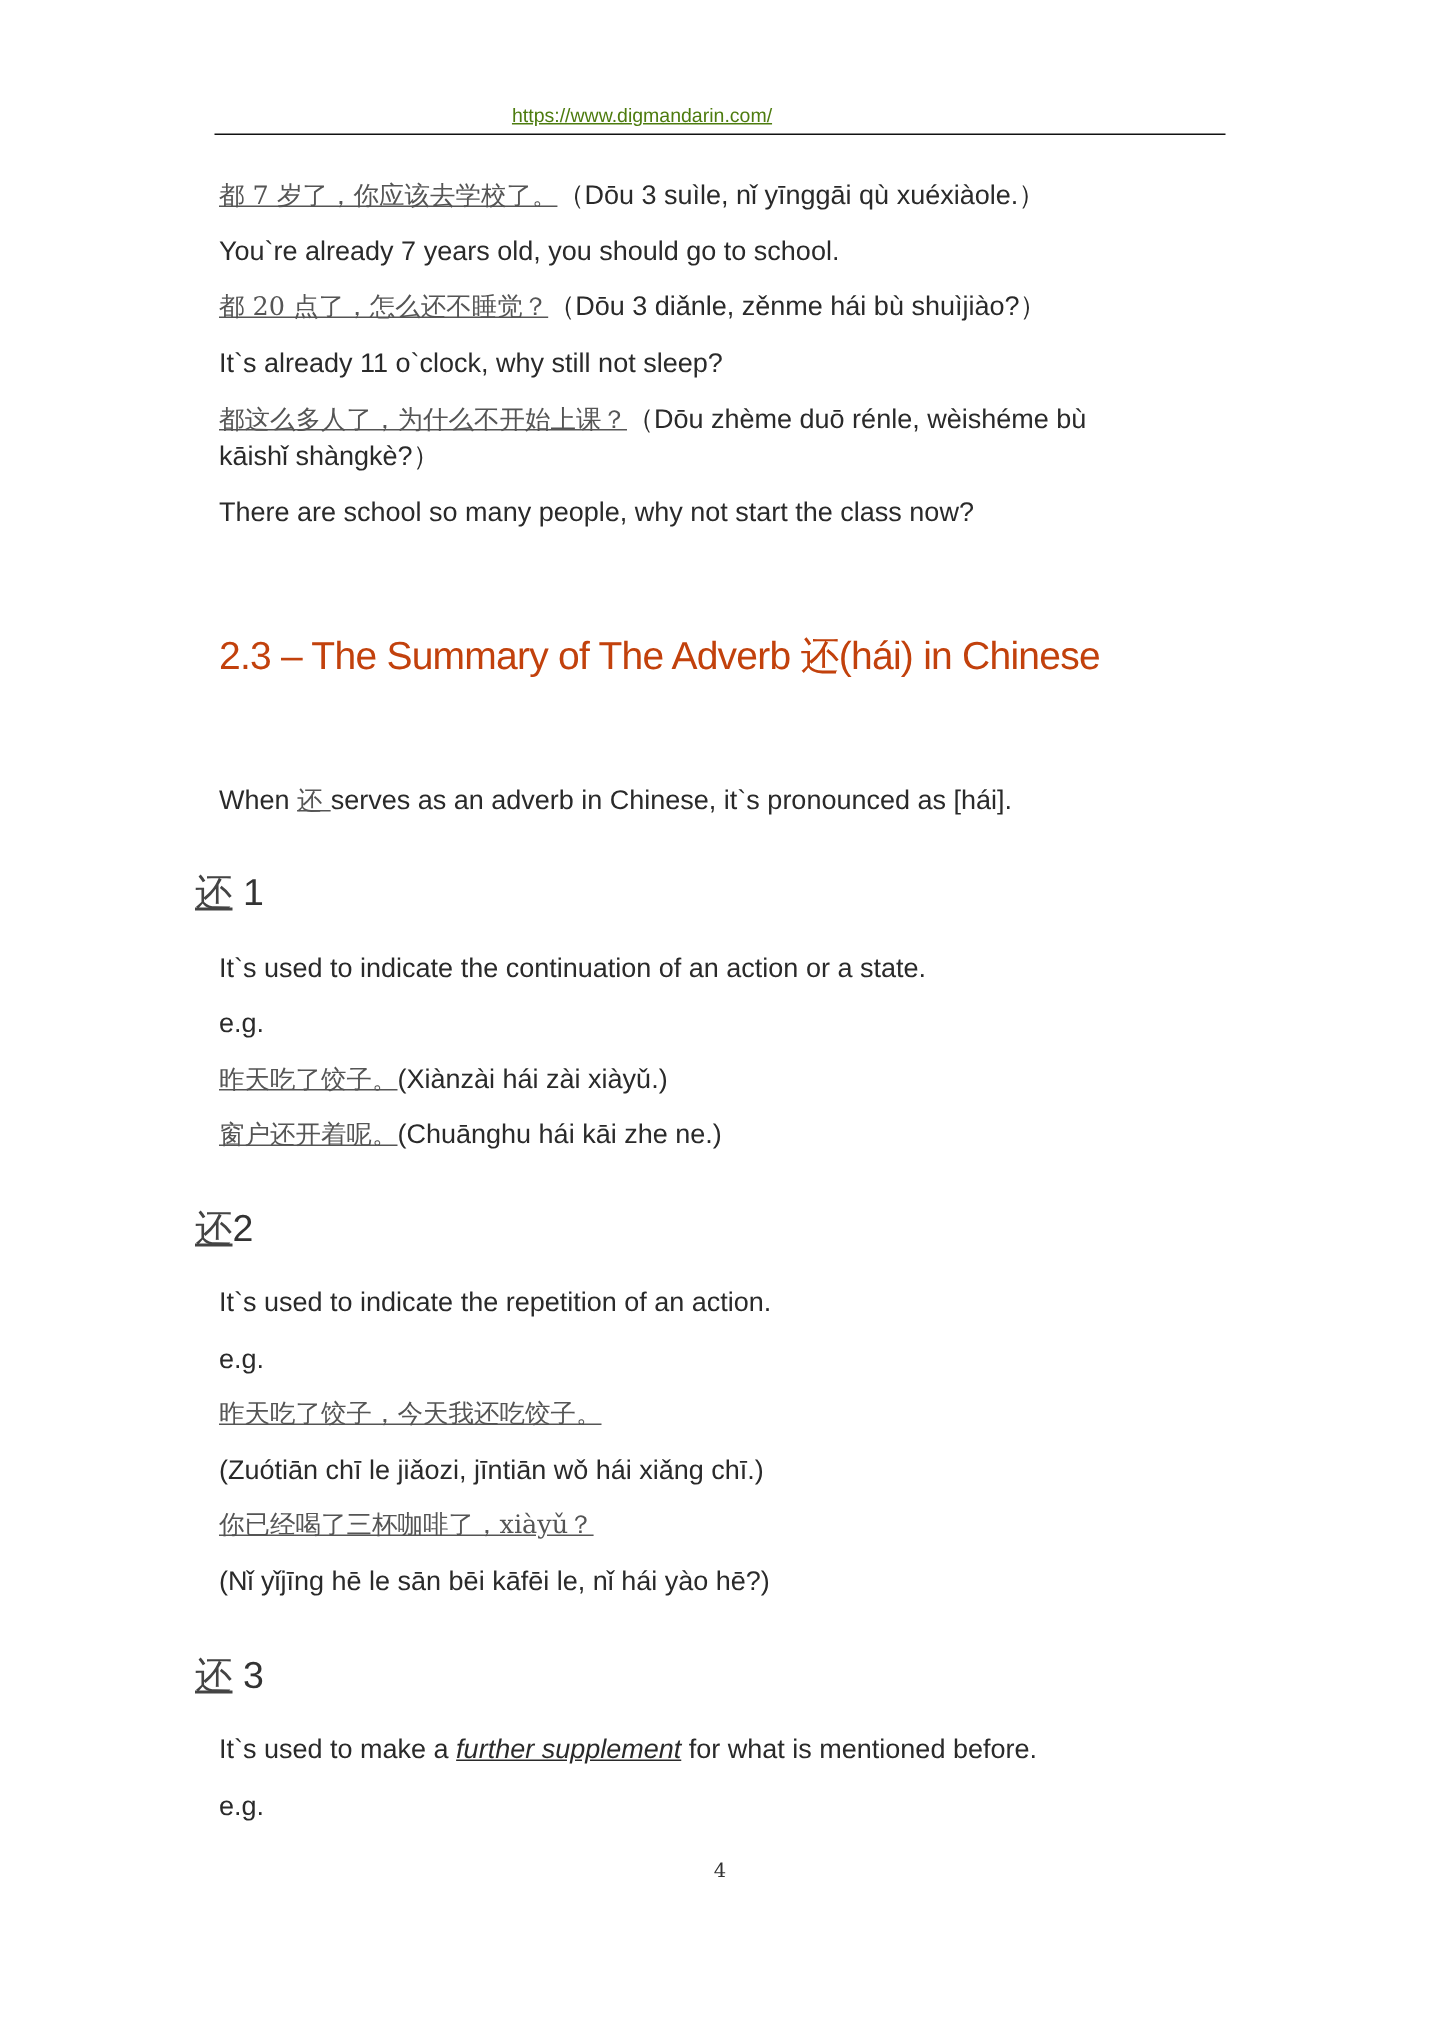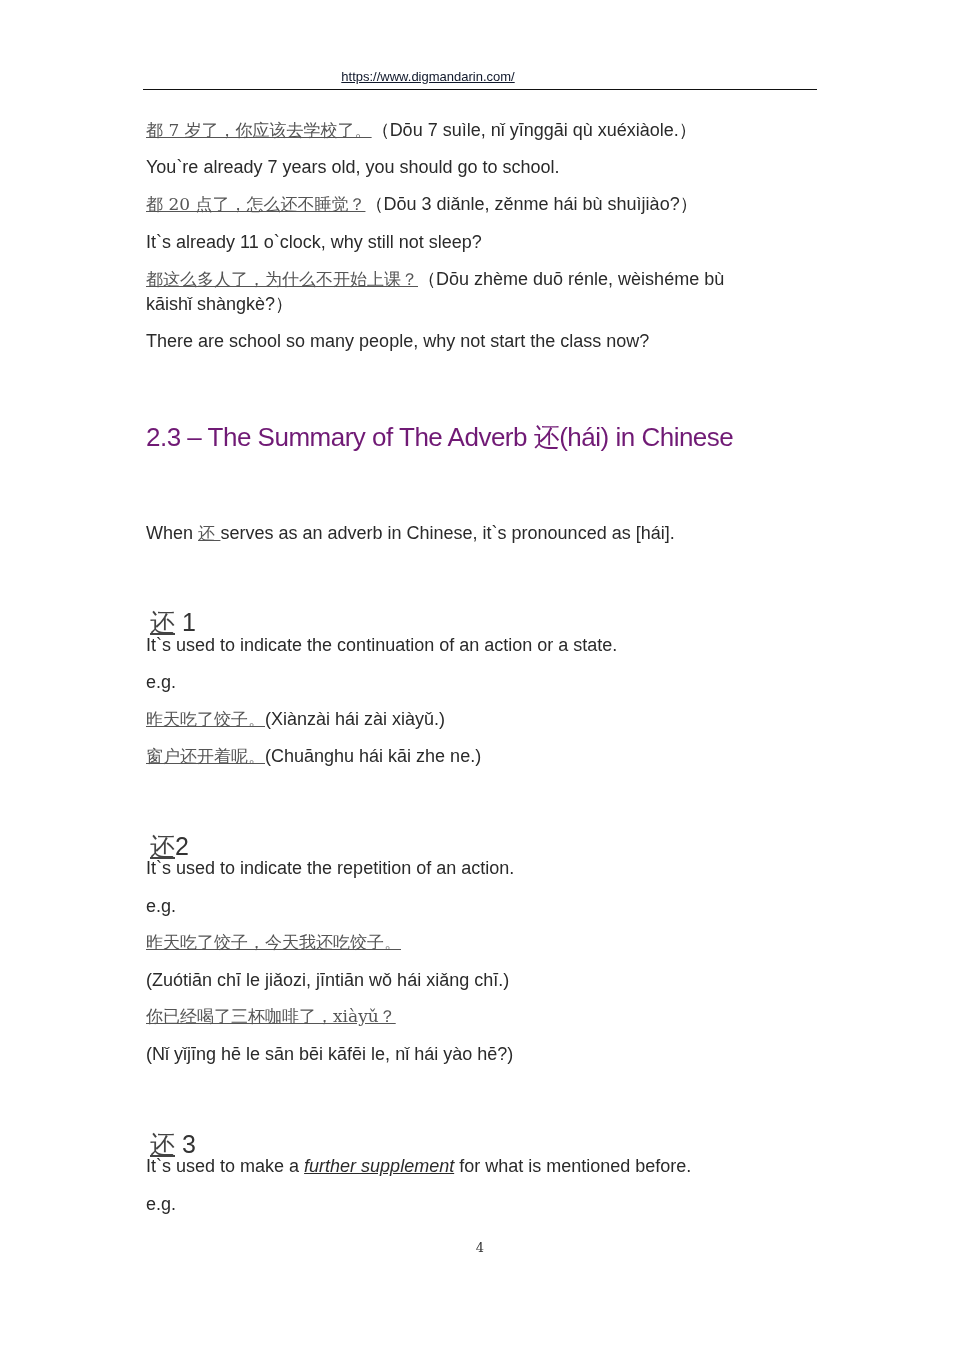--- a/index.html
+++ b/index.html
@@ -1,38 +1,38 @@
 <!DOCTYPE html>
 <html><head>
 <meta charset="utf-8">
 <style>
   html, body { margin: 0; padding: 0; background: #ffffff; }
   body { width: 960px; height: 1357px; position: relative; overflow: hidden;
          font-family: "Liberation Sans", "DejaVu Sans", sans-serif; color: #222; }
   .header-link { position: absolute; left: 0; width: 856px; top: 69px; text-align: center;
-                 font-size: 13px; color: #0f172a; text-decoration: underline; }
+                 font-size: 13px; color: #4d7c0f; text-decoration: underline; }
   .header-rule { position: absolute; left: 143px; width: 674px; top: 89px; height: 0;
                  border-top: 1.5px solid #111; }
   .line { position: absolute; left: 146px; font-size: 18px; line-height: 24px; color: #2a2a2a; white-space: nowrap; }
   .zh { font-family: "DejaVu Serif", serif; color: #555; font-size: 17px; text-decoration: underline; }
-  .h2 { position: absolute; left: 146px; top: 420px; font-size: 26px; color: #701a75; letter-spacing: -0.5px; white-space: nowrap; }
-  .h3 { position: absolute; left: 150px; font-size: 25px; color: #333; white-space: nowrap; margin-top: 28px; }
+  .h2 { position: absolute; left: 146px; top: 420px; font-size: 26px; color: #c2410c; letter-spacing: -0.5px; white-space: nowrap; }
+  .h3 { position: absolute; left: 130px; font-size: 25px; color: #333; white-space: nowrap; }
   .h3 .zh { font-size: 25px; color: #444; }
   .page-num { position: absolute; left: 0; width: 960px; top: 1240px; text-align: center;
               font-family: "DejaVu Serif", serif; font-size: 13px; color: #333; }
   em { font-style: italic; text-decoration: underline; }
 </style>
 </head>
 <body>
 
 <div class="header-link">https://www.digmandarin.com/</div>
 <div class="header-rule"></div>
 
 <div class="line" style="top:118px">
-  <span class="zh">都 7 岁了，你应该去学校了。</span><span>（Dōu 7 suìle, nǐ yīnggāi qù xuéxiàole.）</span>
+  <span class="zh">都 7 岁了，你应该去学校了。</span><span>（Dōu 3 suìle, nǐ yīnggāi qù xuéxiàole.）</span>
 </div>
 <div class="line" style="top:155px">You`re already 7 years old, you should go to school.</div>
 <div class="line" style="top:192px">
   <span class="zh">都 20 点了，怎么还不睡觉？</span><span>（Dōu 3 diǎnle, zěnme hái bù shuìjiào?）</span>
 </div>
 <div class="line" style="top:230px">It`s already 11 o`clock, why still not sleep?</div>
 <div class="line" style="top:267px">
   <span class="zh">都这么多人了，为什么不开始上课？</span><span>（Dōu zhème duō rénle, wèishéme bù</span>
 </div>
 <div class="line" style="top:292px">kāishǐ shàngkè?）</div>

